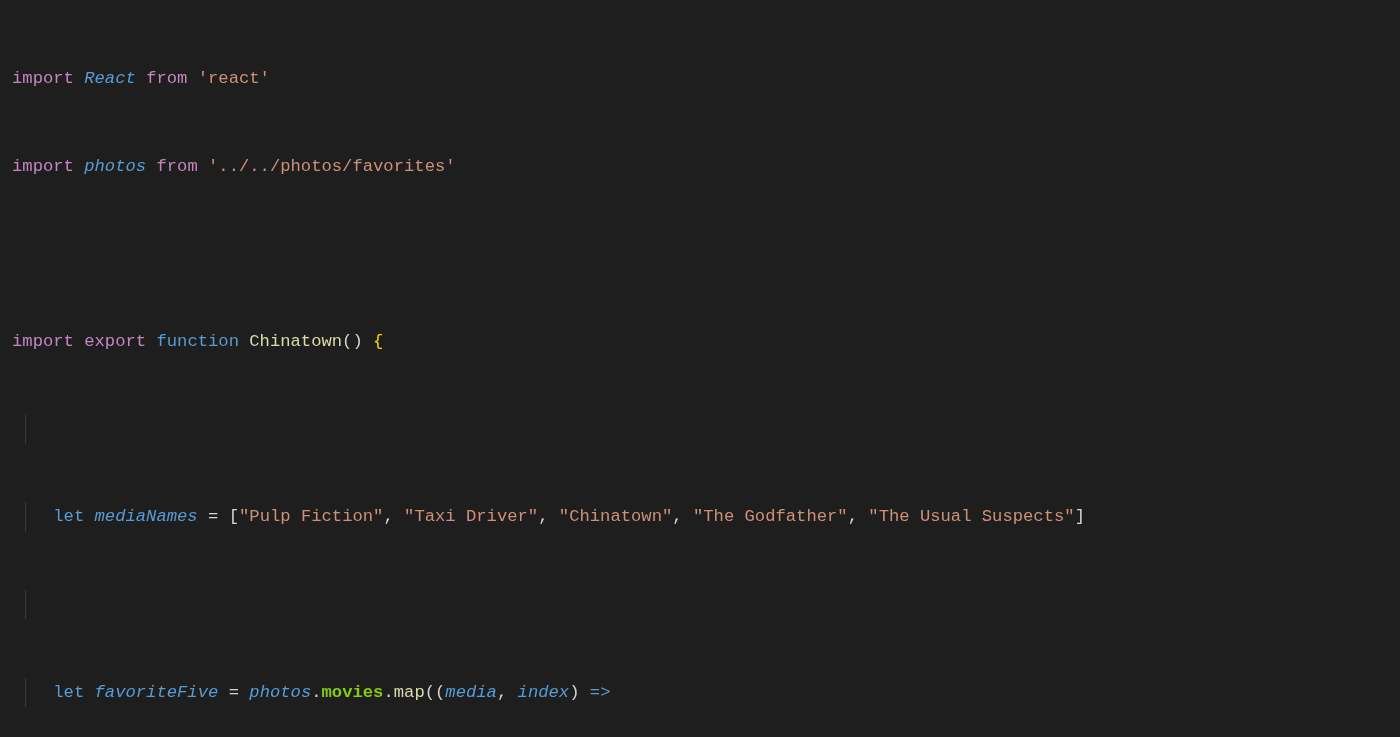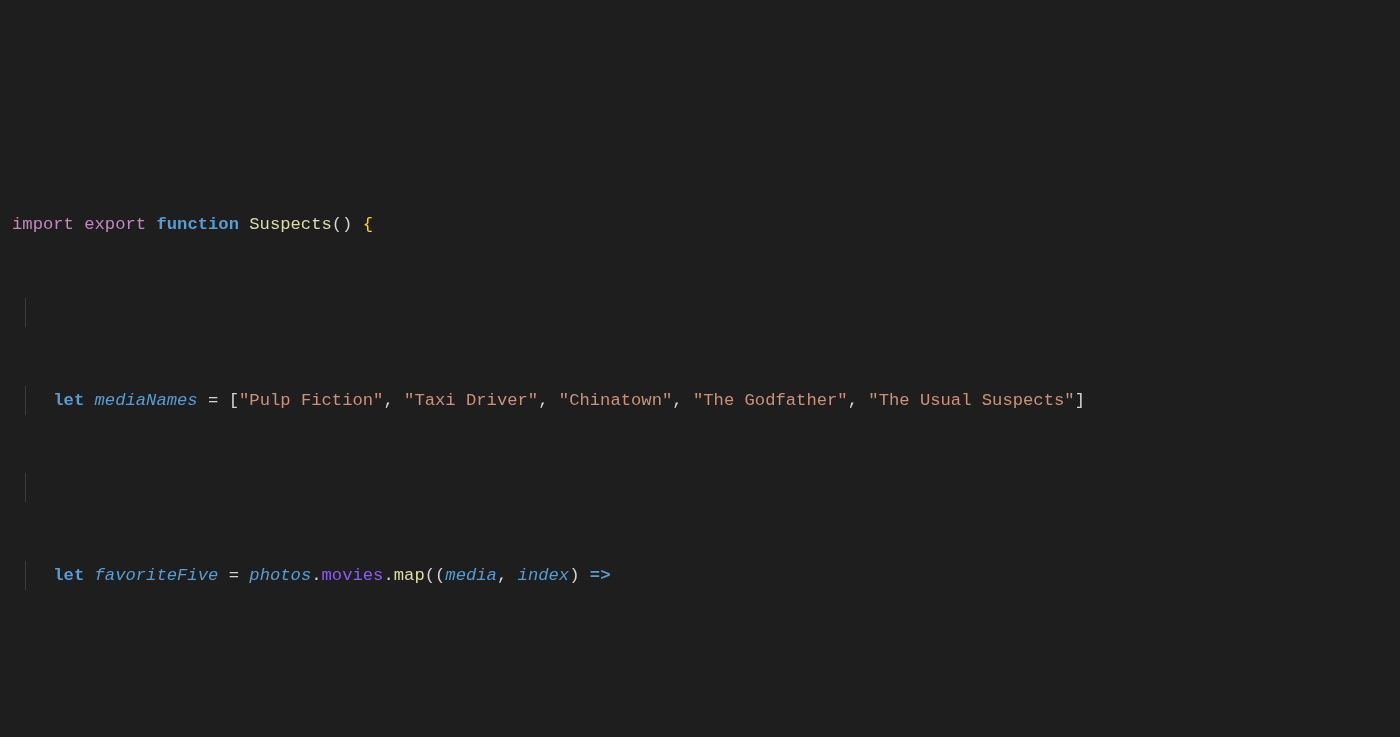--- a/index.html
+++ b/index.html
@@ -27,39 +27,41 @@
     position: absolute;
     top: 0;
     bottom: 0;
     width: 1px;
     background: #3a3a3a;
   }
   .g1 { left: 13px; }
 
   
   .kw-import   { color: #c586c0; }   
-  .kw-storage  { color: #569cd6; font-weight: bold; }   
-  .ident       { color: #8b5cf6; }   
+  .kw-storage  { color: #569cd6; }   
+  .ident       { color: #84cc16; font-weight: bold; }   
   .ident-def   { color: #569cd6; font-style: italic; }   
   .func        { color: #dcdcaa; }   
   .str         { color: #ce9178; }   
   .punc        { color: #d4d4d4; }   
   .brace       { color: #ffd700; }   
   .op          { color: #d4d4d4; }
 </style>
 </head>
 <body>
 
 <div class="editor">
 
+<div class="line"><span class="kw-import">import</span> <span class="ident-def">React</span> <span class="kw-import">from</span> <span class="str">'react'</span></div>
 
+<div class="line"><span class="kw-import">import</span> <span class="ident-def">photos</span> <span class="kw-import">from</span> <span class="str">'../../photos/favorites'</span></div>
 
 <div class="line"></div>
 
-<div class="line"><span class="kw-import">import</span> <span class="kw-import">export</span> <span class="kw-storage">function</span> <span class="func">Suspects</span><span class="punc">()</span> <span class="brace">{</span></div>
+<div class="line"><span class="kw-import">import</span> <span class="kw-import">export</span> <span class="kw-storage">function</span> <span class="func">Chinatown</span><span class="punc">()</span> <span class="brace">{</span></div>
 
 <div class="line"><span class="guide g1"></span></div>
 
 <div class="line"><span class="guide g1"></span>    <span class="kw-storage">let</span> <span class="ident-def">mediaNames</span> <span class="op">=</span> <span class="punc">[</span><span class="str">"Pulp Fiction"</span><span class="punc">,</span> <span class="str">"Taxi Driver"</span><span class="punc">,</span> <span class="str">"Chinatown"</span><span class="punc">,</span> <span class="str">"The Godfather"</span><span class="punc">,</span> <span class="str">"The Usual Suspects"</span><span class="punc">]</span></div>
 
 <div class="line"><span class="guide g1"></span></div>
 
 <div class="line"><span class="guide g1"></span>    <span class="kw-storage">let</span> <span class="ident-def">favoriteFive</span> <span class="op">=</span> <span class="ident-def">photos</span><span class="punc">.</span><span class="ident">movies</span><span class="punc">.</span><span class="func">map</span><span class="punc">((</span><span class="ident-def">media</span><span class="punc">,</span> <span class="ident-def">index</span><span class="punc">)</span> <span class="kw-storage">=&gt;</span></div>
 
 

